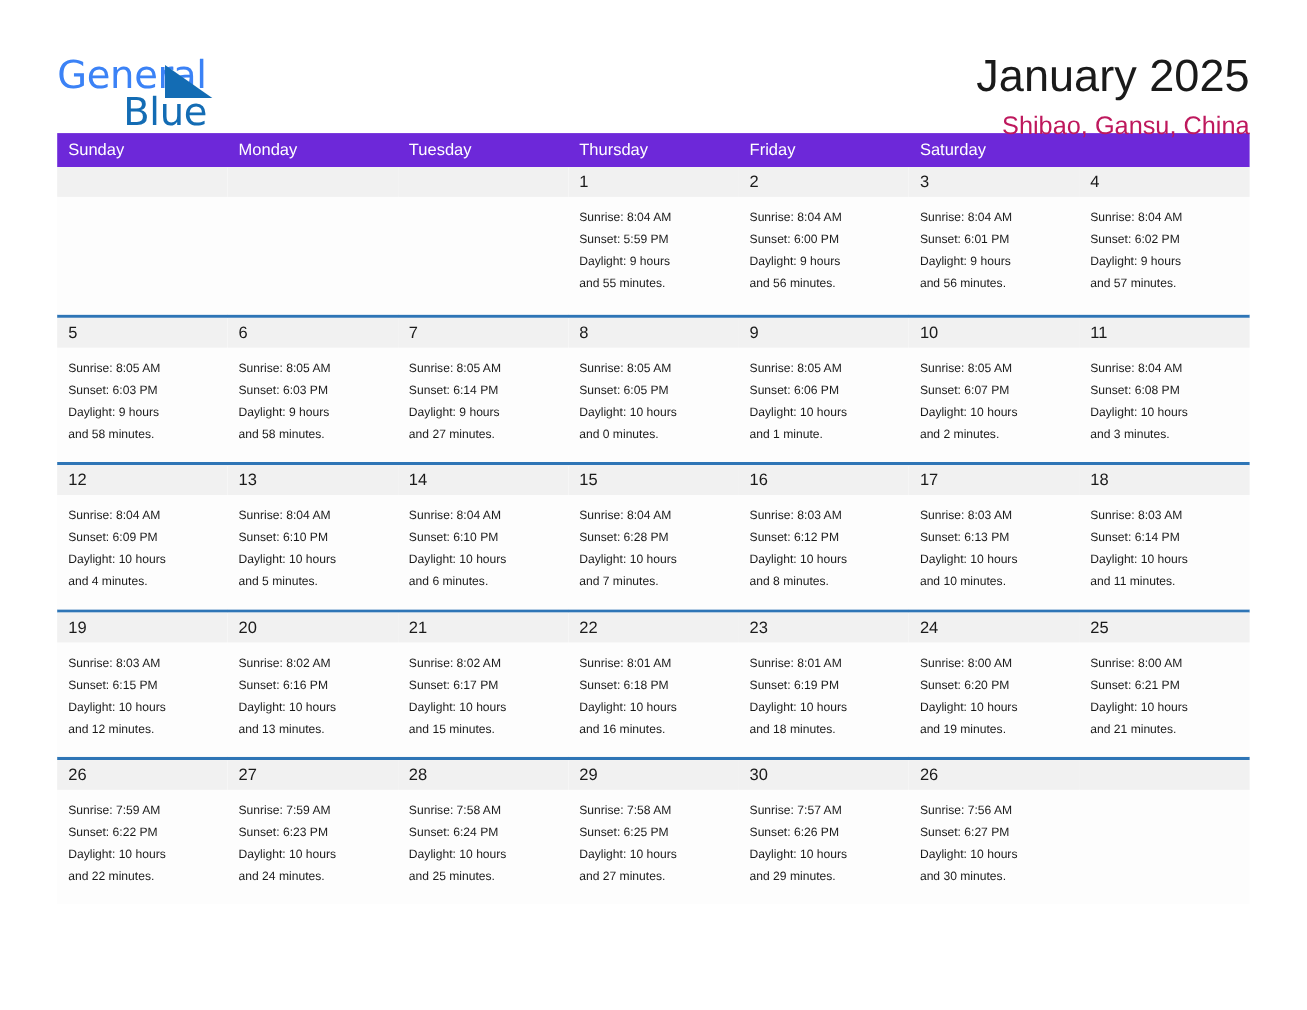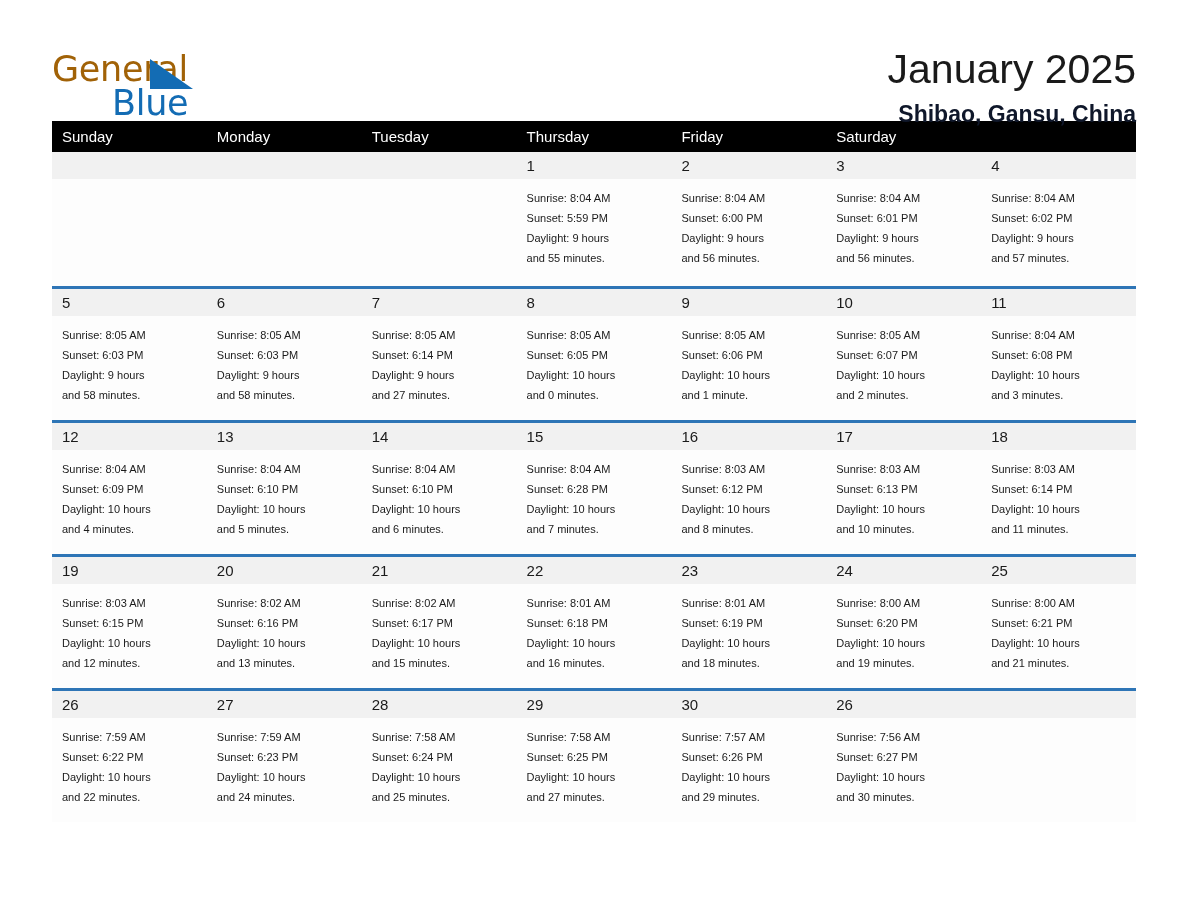--- a/index.html
+++ b/index.html
@@ -37,21 +37,21 @@
     width: 150px;
     height: 70px;
     flex: 0 0 auto;
   }
   .brand-general {
     position: absolute;
     left: 0;
     top: 6px;
     font-size: 35px;
     line-height: 1;
-    color: #a16207;
+    color: #3b82f6;
     letter-spacing: -0.3px;
     font-family: "DejaVu Sans", sans-serif;
   }
   .brand-tri {
     position: absolute;
     left: 98px;
     top: 13px;
     width: 0;
     height: 0;
     border-left: 43px solid #136cb4;
@@ -76,34 +76,34 @@
     font-size: 41px;
     line-height: 1.05;
     font-weight: normal;
     color: #1a1a1a;
     margin: 0;
     letter-spacing: 0px;
   }
   .location-title {
     font-size: 23px;
     line-height: 1.2;
-    font-weight: bold;
-    color: #0f172a;
+    font-weight: normal;
+    color: #be185d;
     margin: 10px 0 0 0;
   }
 
   
   .calendar {
     margin-top: 13px;
     width: 1084px;
   }
   .weekday-row {
     display: grid;
     grid-template-columns: repeat(7, 1fr);
-    background: #000000;
+    background: #6d28d9;
     height: 31px;
   }
   .weekday {
     color: #ffffff;
     font-size: 15px;
     line-height: 31px;
     padding-left: 10px;
     white-space: nowrap;
   }
 

